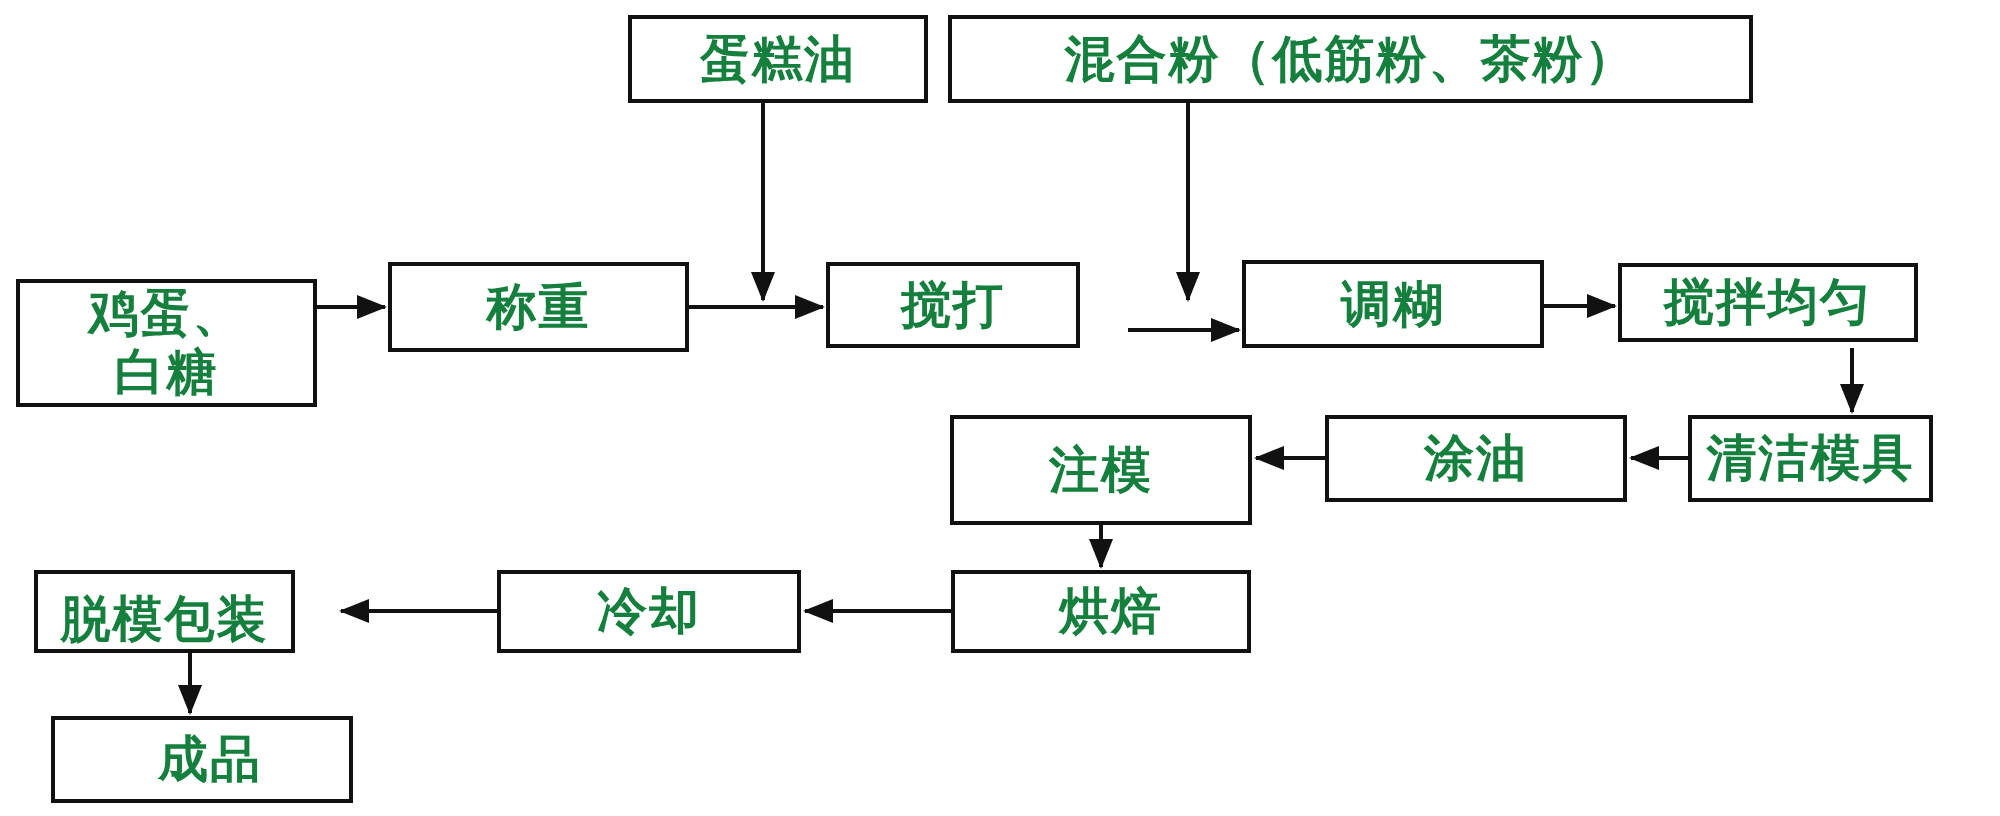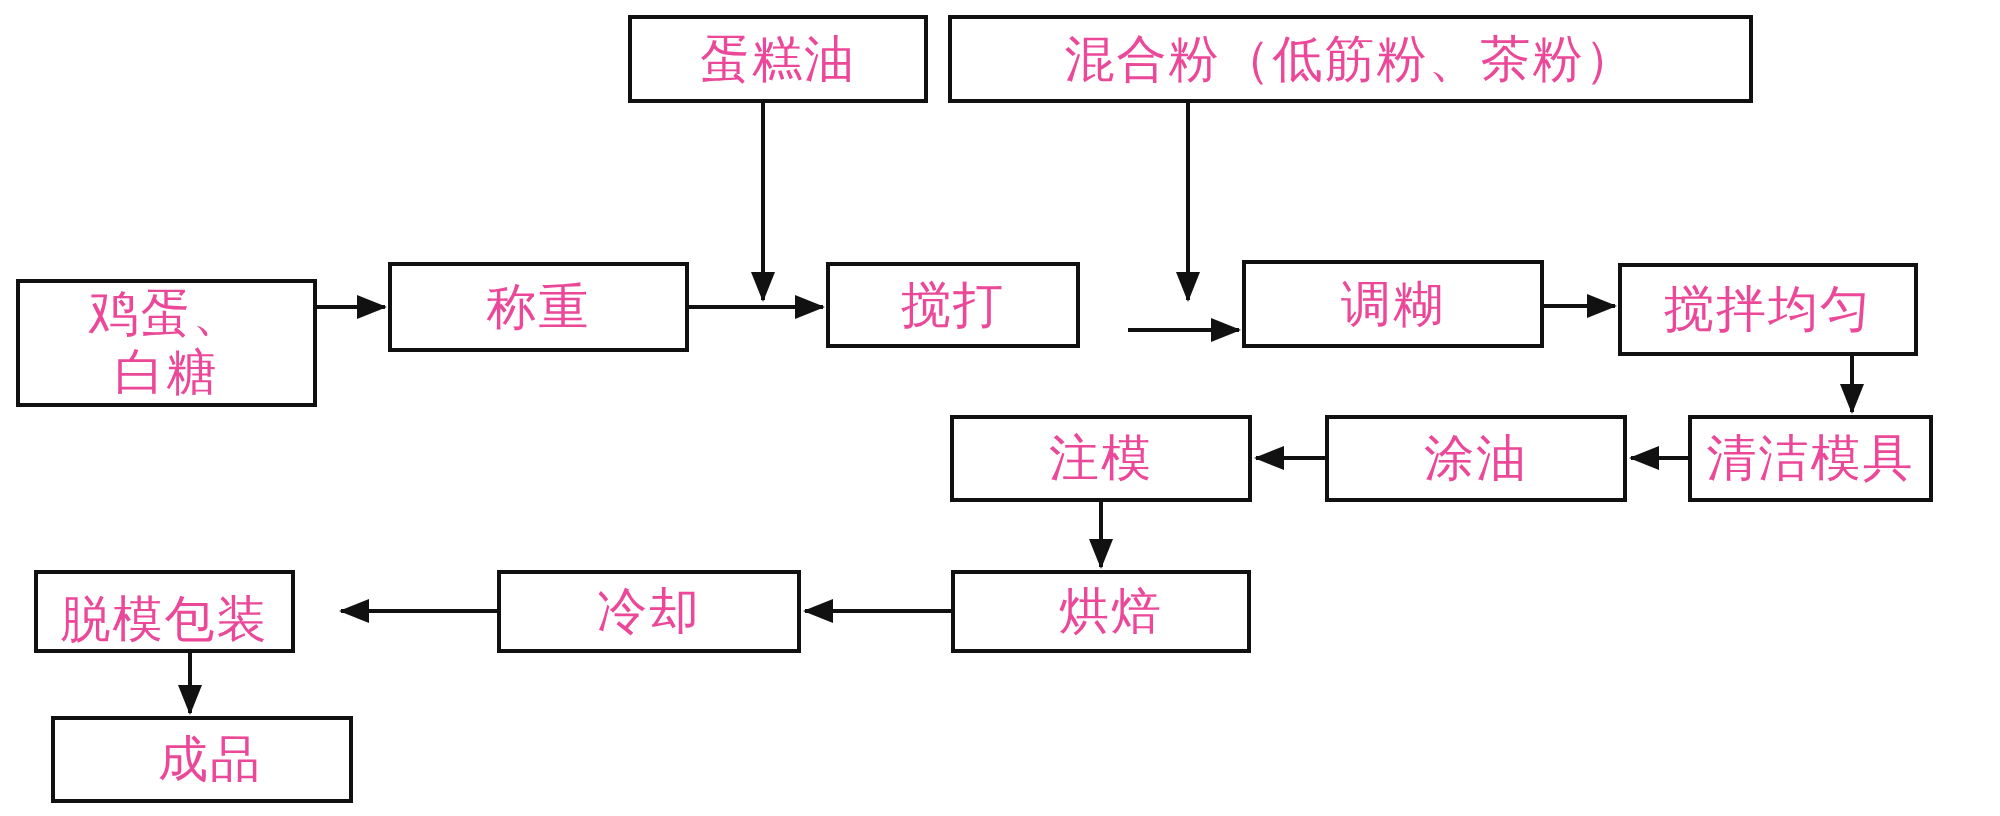--- a/index.html
+++ b/index.html
@@ -26,22 +26,22 @@
   .node {
     position: absolute;
     box-sizing: border-box;
     border: 4px solid var(--ink);
     background: var(--paper);
     display: flex;
     flex-direction: column;
     align-items: center;
     justify-content: center;
     text-align: center;
-    color: #ec4899;
-    font-weight: 400;
+    color: #15803d;
+    font-weight: 700;
     font-size: 50px;
     line-height: 1.18;
     letter-spacing: 2px;
     white-space: nowrap;
   }
 </style>
 </head>
 <body>
 
 <div id="canvas">
@@ -85,33 +85,33 @@
   </div>
 
   <div class="node" style="left:826px; top:262px; width:254px; height:86px;">
     <span>搅打</span>
   </div>
 
   <div class="node" style="left:1242px; top:260px; width:302px; height:88px;">
     <span>调糊</span>
   </div>
 
-  <div class="node" style="left:1618px; top:263px; width:300px; height:93px;">
+  <div class="node" style="left:1618px; top:263px; width:300px; height:79px;">
     <span>搅拌均匀</span>
   </div>
 
   <div class="node" style="left:1688px; top:415px; width:245px; height:87px;">
     <span>清洁模具</span>
   </div>
 
   <div class="node" style="left:1325px; top:415px; width:302px; height:87px;">
     <span>涂油</span>
   </div>
 
-  <div class="node" style="left:950px; top:415px; width:302px; height:87px;">
+  <div class="node" style="left:950px; top:415px; width:302px; height:110px;">
     <span>注模</span>
   </div>
 
   <div class="node" style="left:951px; top:570px; width:300px; height:83px;padding-left:20px;">
     <span>烘焙</span>
   </div>
 
   <div class="node" style="left:497px; top:570px; width:304px; height:83px;">
     <span>冷却</span>
   </div>

